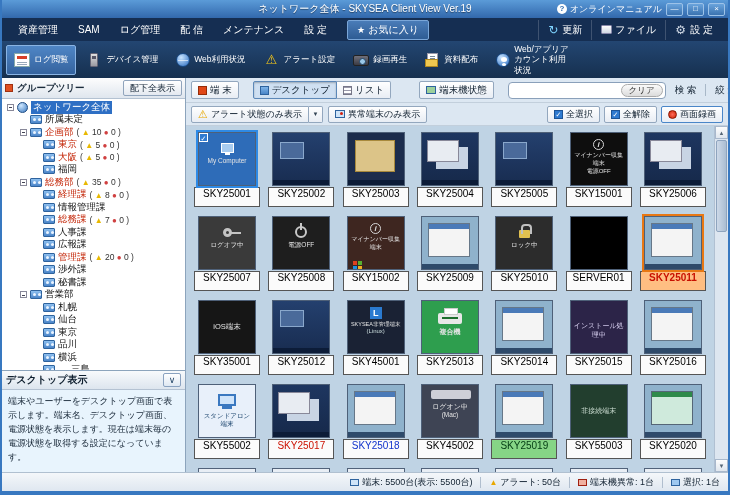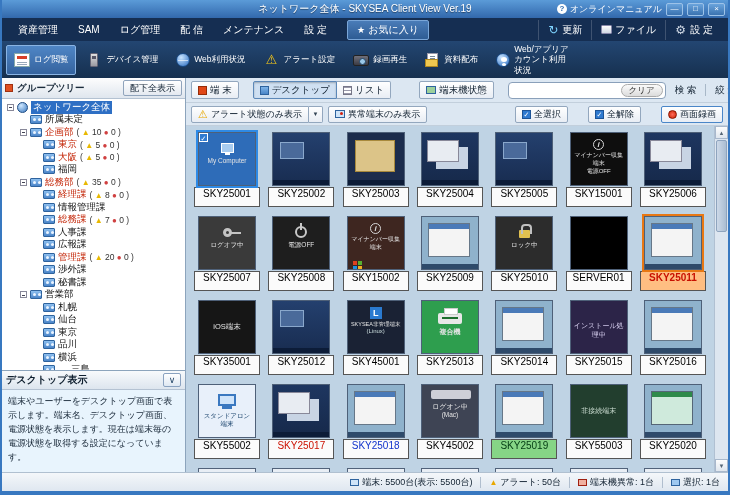--- a/index.html
+++ b/index.html
@@ -100,21 +100,21 @@
   .vsep{width:1px;height:12px;background:#a8b8c8}
 
   .filterbar{height:23px;flex:none;display:flex;align-items:center;gap:5px;padding:0 5px;border-bottom:1px solid #c2cfdc}
   .fb-btn{height:17px;display:flex;align-items:center;gap:3px;padding:0 6px;background:linear-gradient(#fff,#e8edf4);border:1px solid #93a7be;border-radius:2px;font-size:9px;color:#102030;white-space:nowrap}
   .split-btn{display:flex}
   .split-btn .fb-btn{border-radius:2px 0 0 2px}
   .fb-drop{width:14px;height:17px;font-size:6px;background:linear-gradient(#fff,#e8edf4);border:1px solid #93a7be;border-left:none;border-radius:0 2px 2px 0;color:#345}
   .warn-icon{color:#e8a800;font-size:11px;line-height:1}
   .abn-icon{width:10px;height:8px;border:1px solid #2e639e;background:#cfe4f8;position:relative}
   .abn-icon::after{content:'';position:absolute;right:1px;top:1px;width:3px;height:3px;border-radius:50%;background:#d02010}
-  .fb-right{margin-left:auto;display:flex;align-items:center;gap:20px}
+  .fb-right{margin-left:auto;display:flex;align-items:center;gap:4px}
   .cb-icon{width:9px;height:9px;background:#2f7ad0;border:1px solid #1d5496;color:#fff;font-size:7px;line-height:8px;text-align:center;flex:none}
   .fb-btn.record{border-color:#4a86c8}
   .rec-icon{width:9px;height:9px;border-radius:50%;background:radial-gradient(#ff6a5a,#cc2200);border:1px solid #8a1400;flex:none}
 
   
   .grid-area{flex:1;display:flex;min-height:0;background:#bfd3e4}
   .grid{flex:1;display:grid;grid-template-columns:repeat(7,66px);justify-content:space-between;gap:9px 4px;padding:6px 8px 0 8px;align-content:start;overflow:hidden}
   .scrollbar{width:14px;flex:none;background:#dde6f0;border-left:1px solid #b0c0d2;display:flex;flex-direction:column}
   .sb-arrow{height:13px;flex:none;background:linear-gradient(#fdfdfd,#dfe6ee);border:1px solid #a8b8cc;font-size:6px;text-align:center;line-height:12px;color:#567}
   .sb-thumb{height:92px;margin:1px;background:linear-gradient(90deg,#cdd9e8,#aabdd2);border:1px solid #8ea4be;border-radius:2px}

